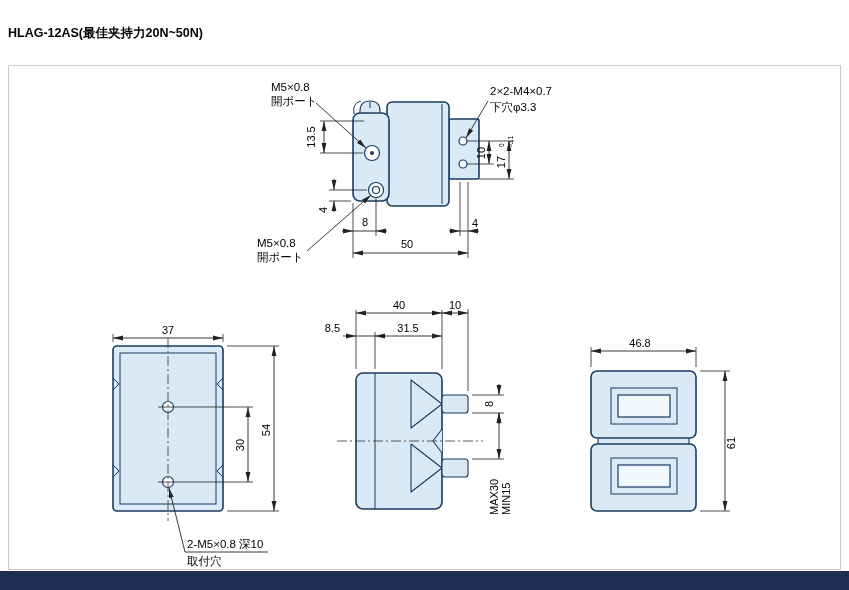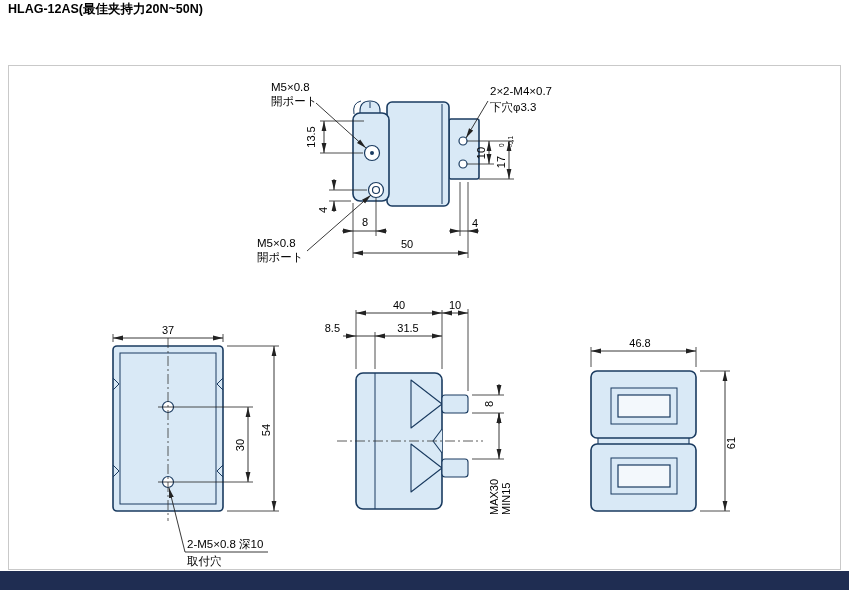--- a/index.html
+++ b/index.html
@@ -2,21 +2,21 @@
 <html><head>
 <meta charset="utf-8">
 <style>
   html,body { margin:0; padding:0; }
   body {
     width:849px; height:590px; position:relative;
     background:#ffffff; overflow:hidden;
     font-family:"Liberation Sans", sans-serif;
   }
   .page-title {
-    position:absolute; left:8px; top:1px;
+    position:absolute; left:8px; top:25px;
     font-size:12.5px; font-weight:bold; color:#000;
     letter-spacing:0px; white-space:nowrap;
   }
   .canvas {
     position:absolute; left:8px; top:65px;
     width:831px; height:503px;
     border:1px solid #c9c9c9; background:#fff; box-sizing:content-box;
   }
   .footer-bar {
     position:absolute; left:0; top:571px; width:849px; height:19px;

